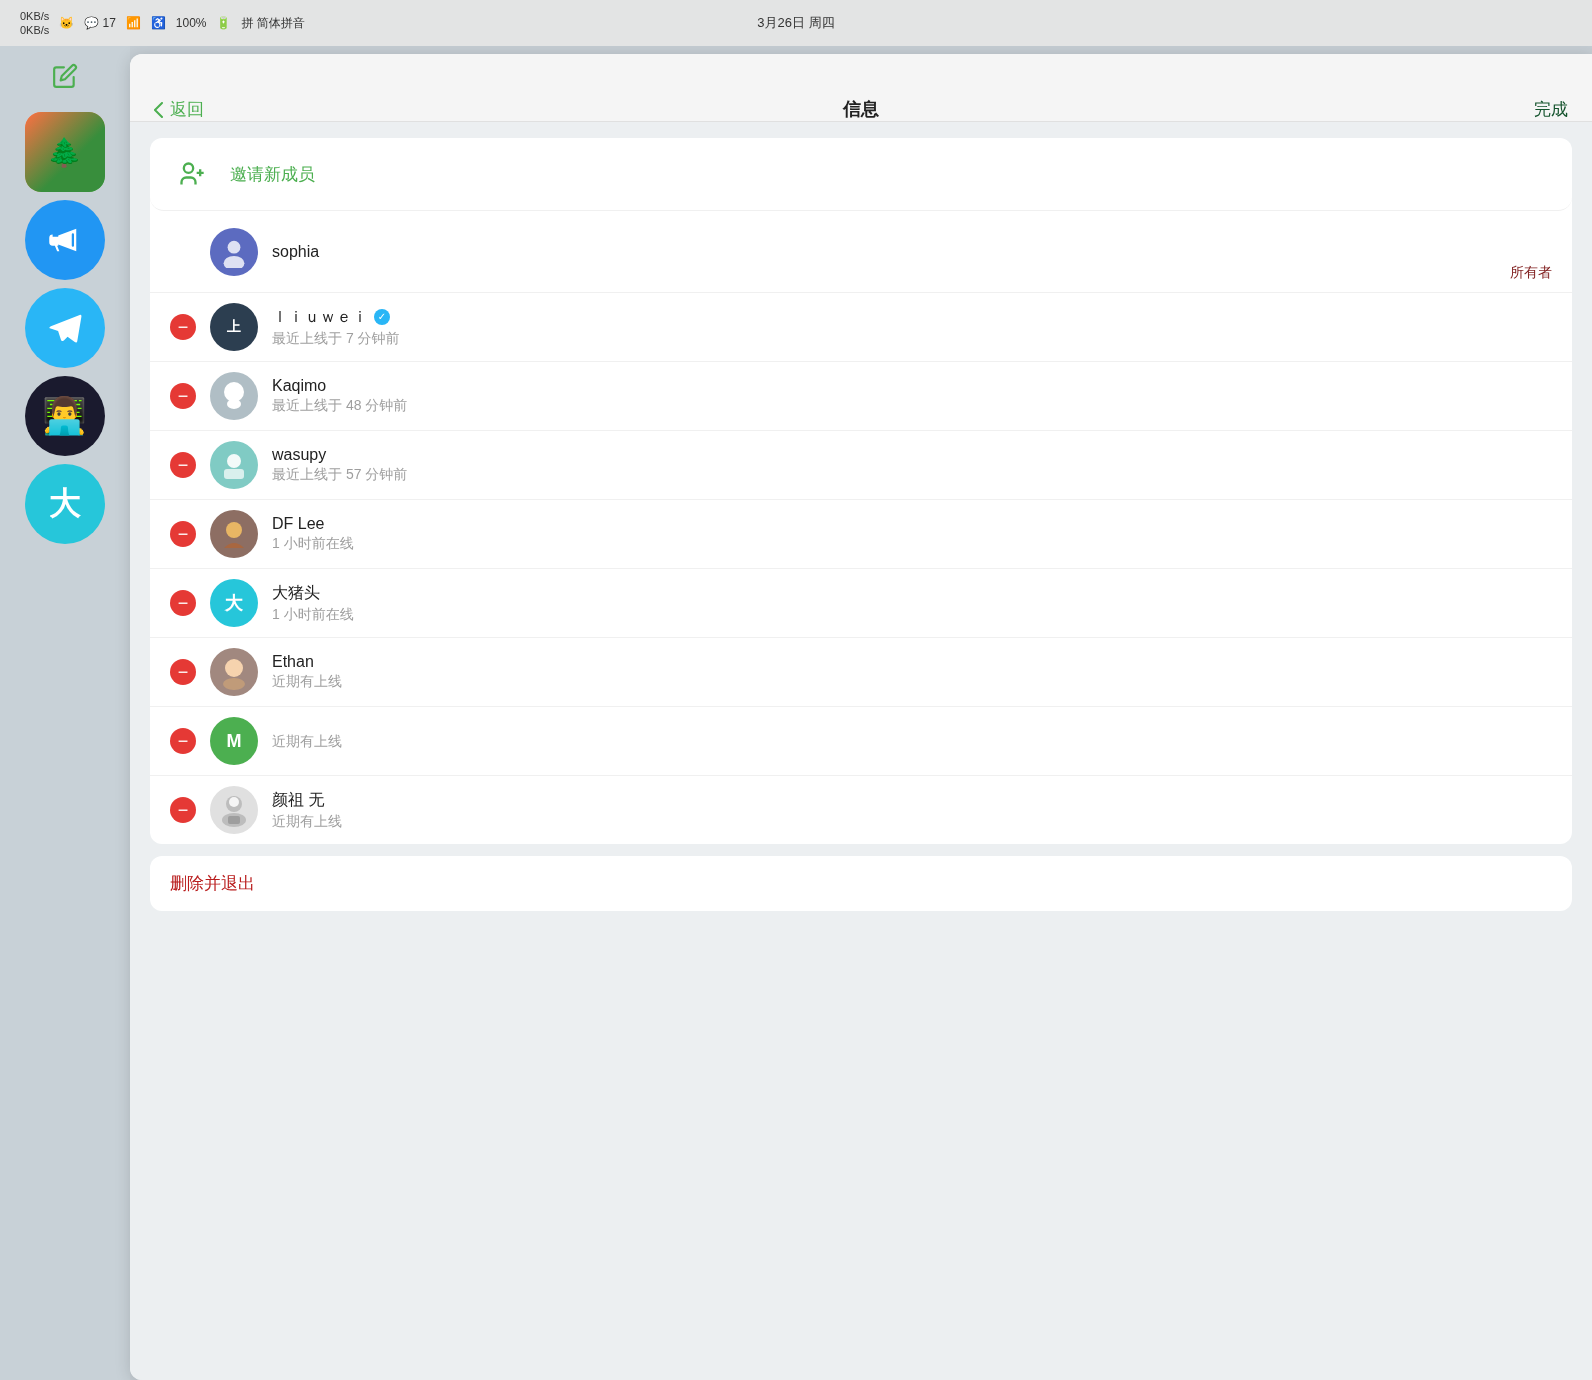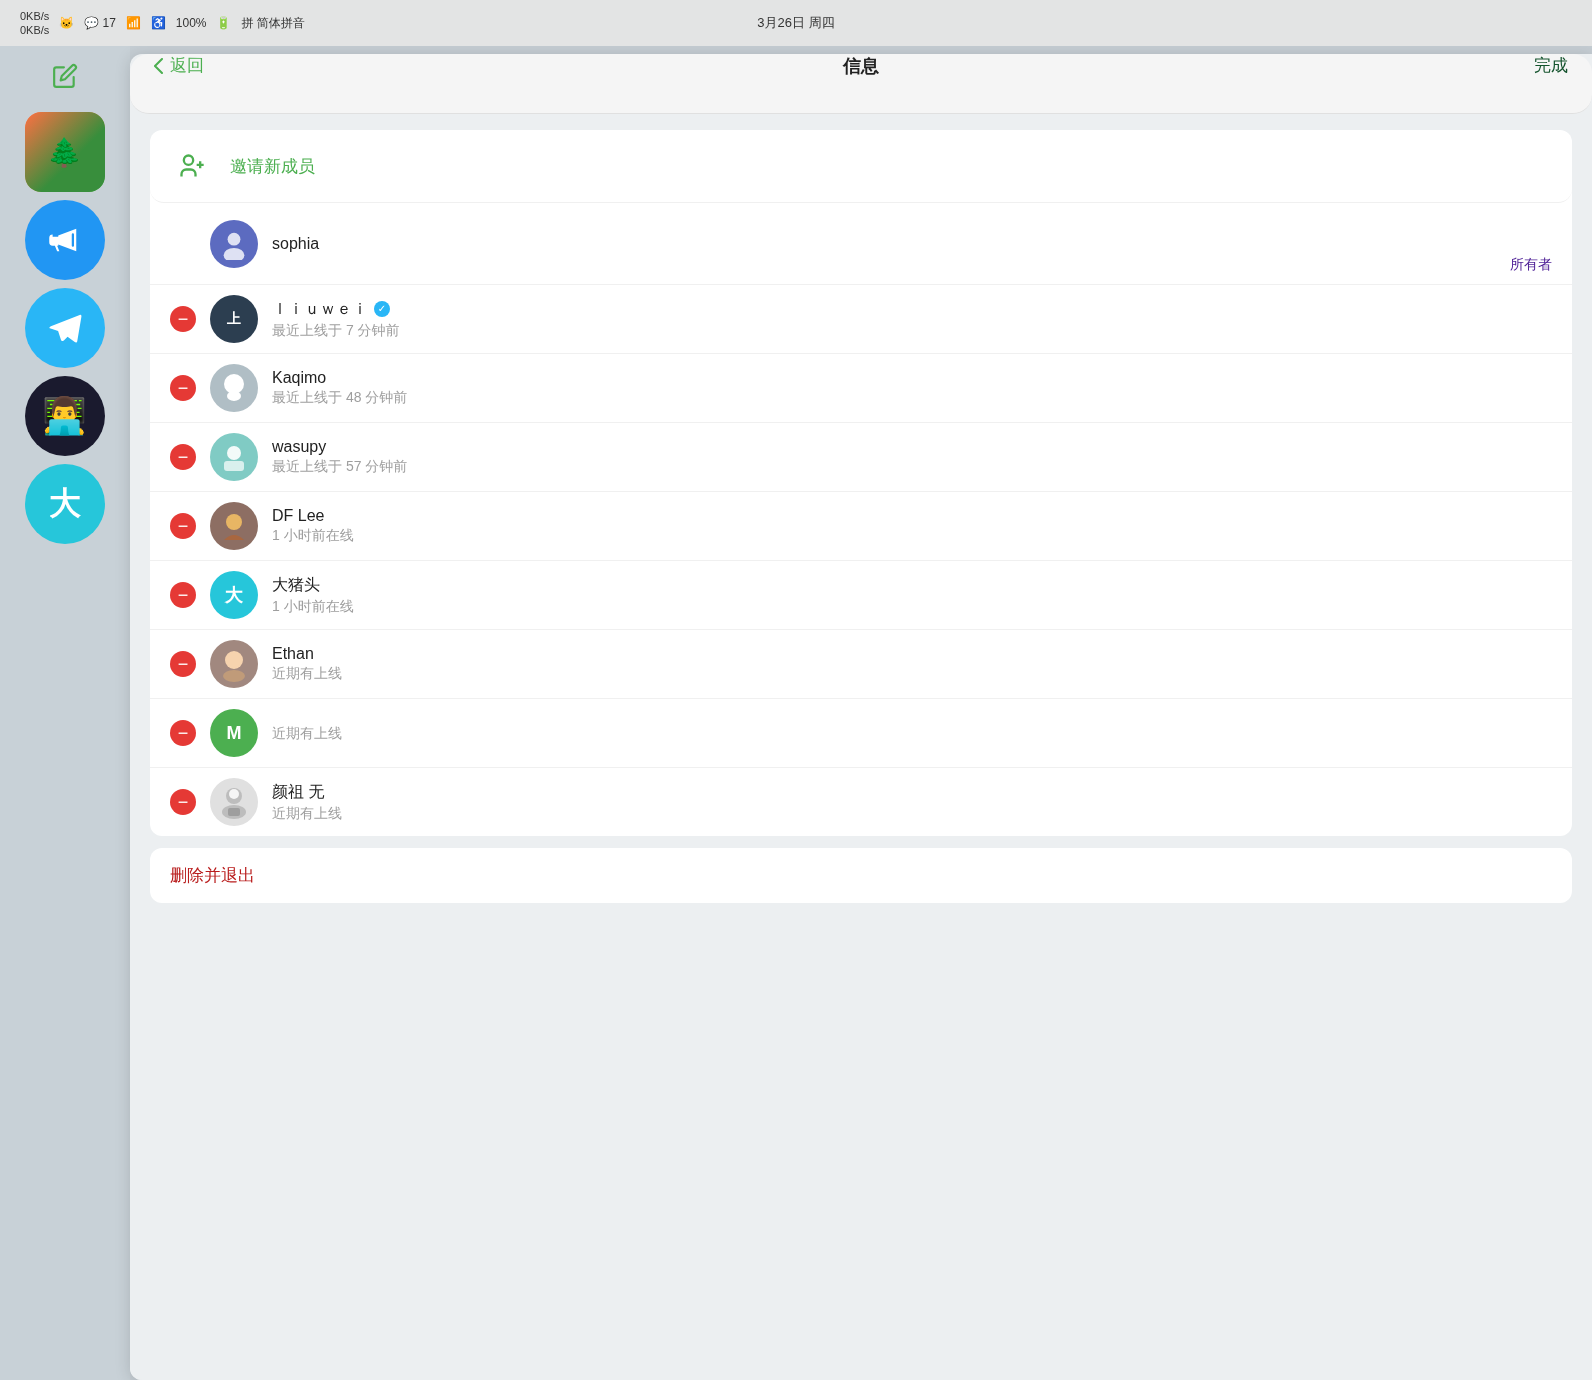--- a/index.html
+++ b/index.html
@@ -60,28 +60,27 @@
       flex-direction: column;
       background: #eceff1;
       border-radius: 12px 0 0 12px;
       overflow: hidden;
       margin: 8px 0 8px 0;
       box-shadow: 0 2px 16px rgba(0,0,0,0.15);
     }
 
     
     .header {
-      height: 60px;
+      height: 68px;
       background: #f5f5f5;
       display: flex;
-      align-items: flex-start;
+      align-items: flex-end;
       justify-content: space-between;
       padding: 0 24px;
       border-bottom: 1px solid #e0e0e0;
-      border-radius: 19px;
     }
     .header-back {
       display: flex;
       align-items: center;
       gap: 6px;
       color: #4caf50;
       font-size: 17px;
       cursor: pointer;
     }
     .header-title {
@@ -183,21 +182,21 @@
     .member-status {
       font-size: 14px;
       color: #9e9e9e;
       margin-top: 2px;
     }
     .member-status.online {
       color: #4caf50;
     }
     .member-role {
       font-size: 14px;
-      color: #4c1d95;
+      color: #7f1d1d;
       margin-left: auto;
       margin-top: 43px;
     }
 
     .verified-badge {
       display: inline-block;
       width: 16px; height: 16px;
       background: #29b6f6;
       border-radius: 50%;
       color: white;

